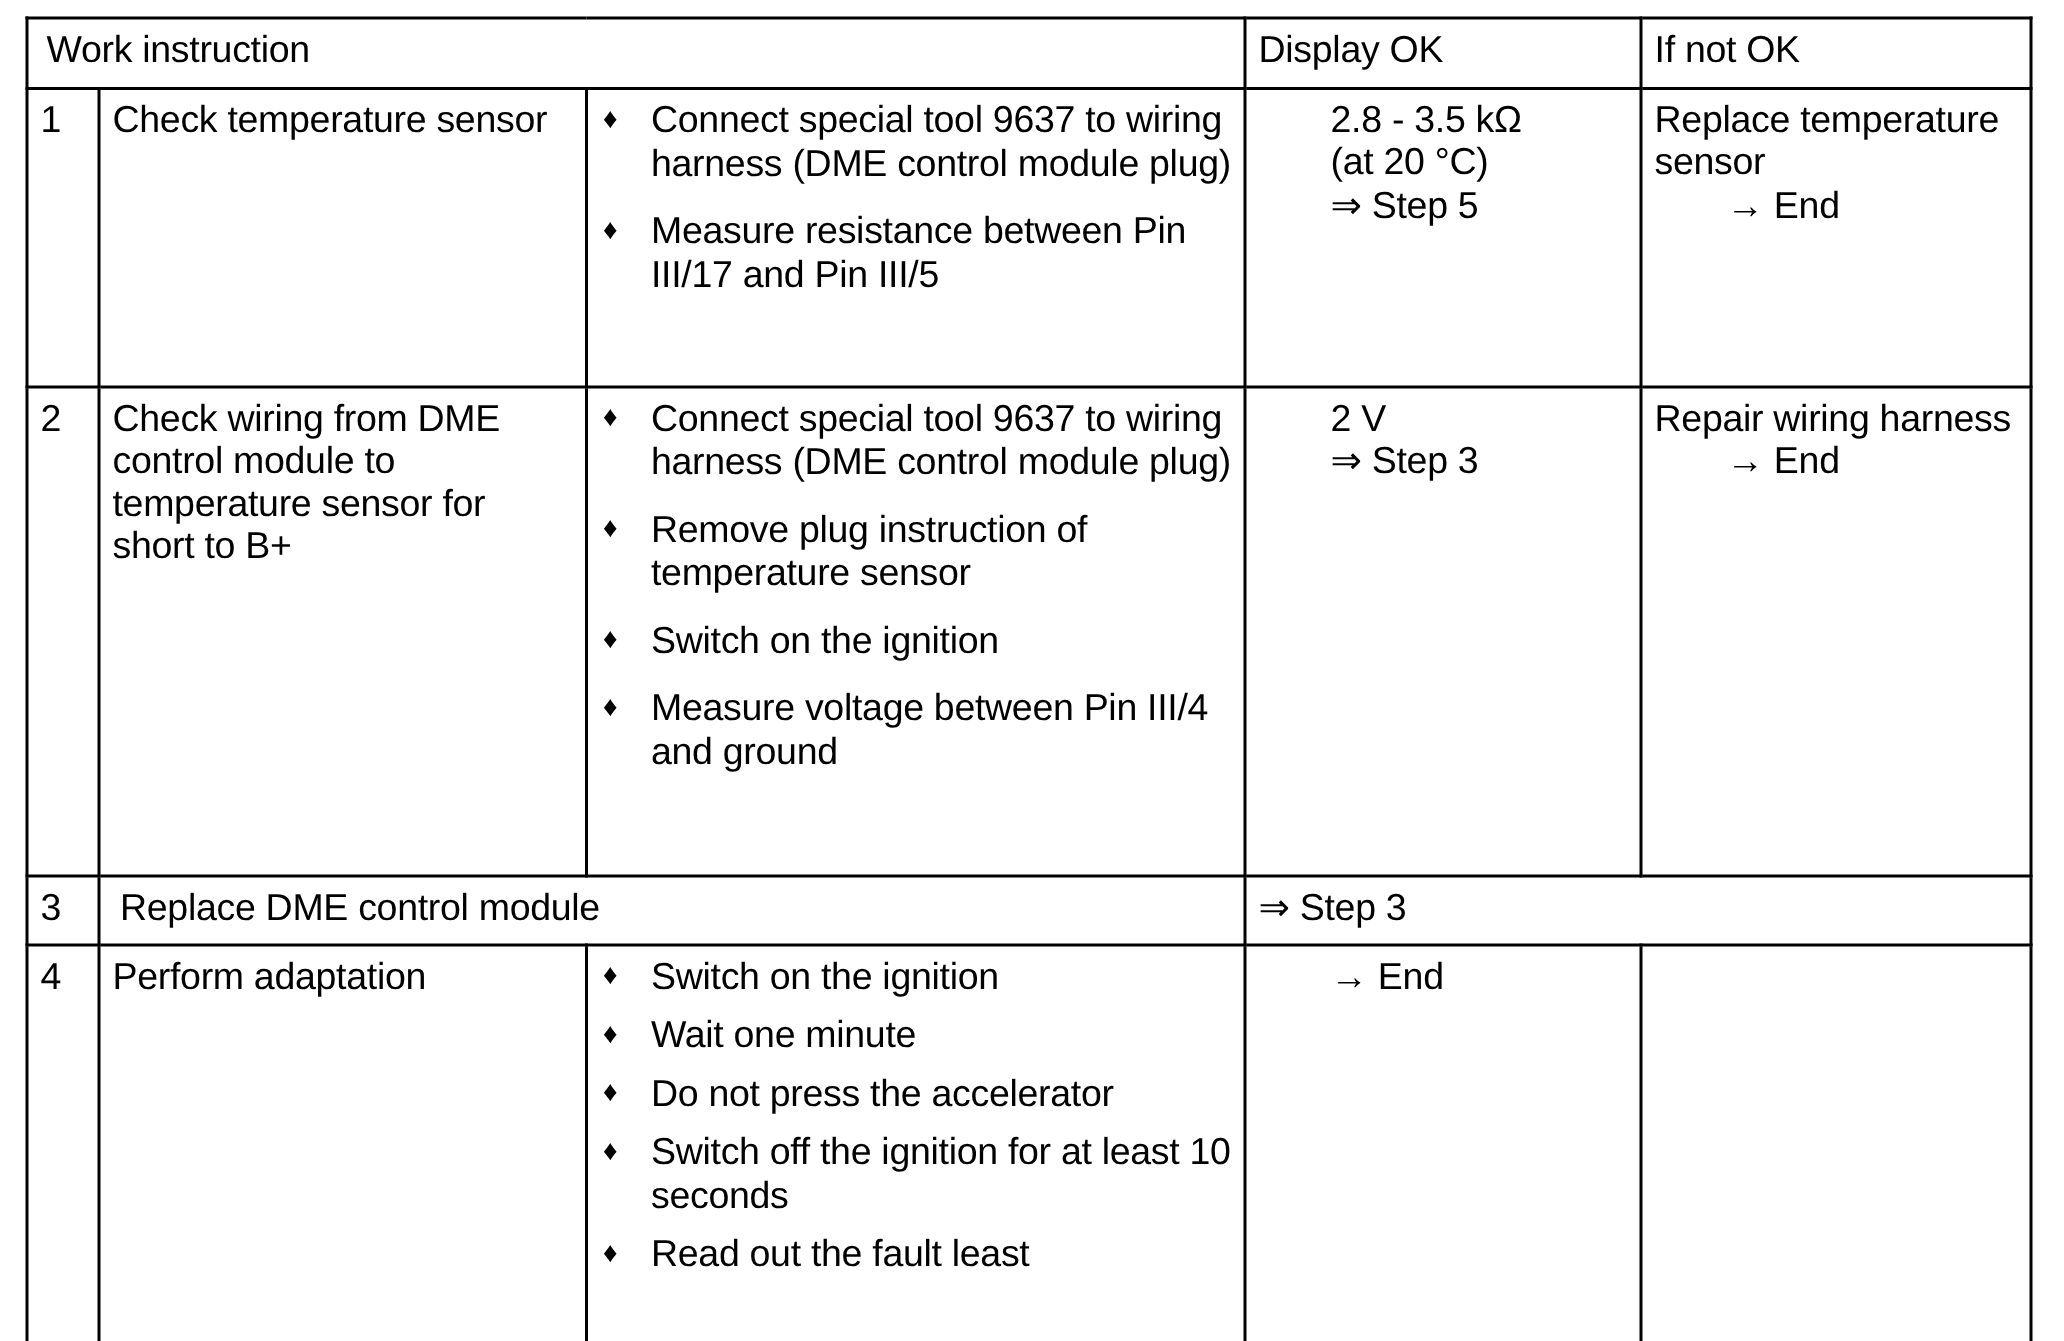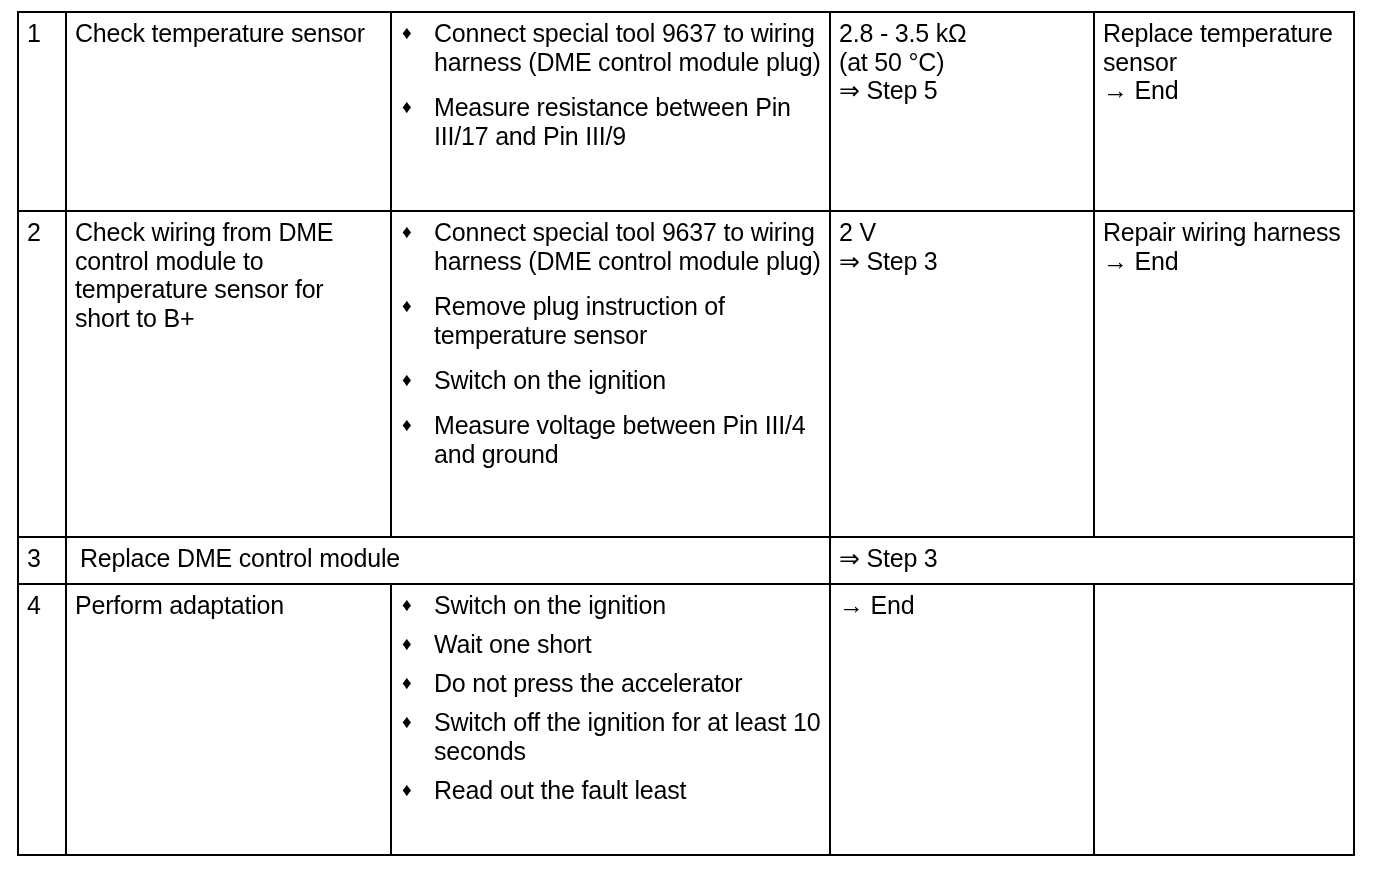--- a/index.html
+++ b/index.html
@@ -89,21 +89,21 @@
 
   .bullet-mark {
     position: absolute;
     left: 2px;
     top: 0;
     font-size: 19px;
     line-height: 1.5;
   }
 
   
-  .val-line { display: block; white-space: nowrap; }
+  .val-line { display: block; white-space: nowrap; margin-left: 48px; }
 
   .merged-step {
     text-align: center;
     vertical-align: middle;
     padding-bottom: 6px;
   }
 
   .row3 td { padding-top: 6px; padding-bottom: 7px; vertical-align: middle; }
   .row3 .task-cell { padding-left: 13px; margin-top: 44px; }
 
@@ -123,39 +123,44 @@
   <table class="wi-table">
     <colgroup>
       <col class="c-step">
       <col class="c-task">
       <col class="c-detail">
       <col class="c-ok">
       <col class="c-notok">
     </colgroup>
 
     <tbody>
+        <tr class="hdr">
+      <td class="hdr-work" colspan="3">Work instruction</td>
+      <td>Display OK</td>
+      <td>If not OK</td>
+    </tr>
 
     <tr class="r1">
       <td class="step-num">1</td>
       <td class="task-cell">Check temperature sensor</td>
       <td class="detail-cell">
         <ul class="bullets">
           <li>
             <span class="bullet-mark">♦</span>
             <span>Connect special tool 9637 to wiring harness (DME control module plug)</span>
           </li>
           <li>
             <span class="bullet-mark">♦</span>
-            <span>Measure resistance between Pin III/17 and Pin III/9</span>
+            <span>Measure resistance between Pin III/17 and Pin III/5</span>
           </li>
         </ul>
       </td>
       <td class="ok-cell">
         <span class="val-line">2.8 - 3.5 kΩ</span>
-        <span class="val-line">(at 50 °C)</span>
+        <span class="val-line">(at 20 °C)</span>
         <span class="val-line">⇒ Step 5</span>
       </td>
       <td class="notok-cell">
         <span>Replace temperature sensor</span>
         <span class="val-line">→ End</span>
       </td>
     </tr>
 
     <tr class="r2">
       <td class="step-num">2</td>
@@ -200,21 +205,21 @@
       <td class="step-num">4</td>
       <td class="task-cell">Perform adaptation</td>
       <td class="detail-cell">
         <ul class="bullets tight">
           <li>
             <span class="bullet-mark">♦</span>
             <span>Switch on the ignition</span>
           </li>
           <li>
             <span class="bullet-mark">♦</span>
-            <span>Wait one short</span>
+            <span>Wait one minute</span>
           </li>
           <li>
             <span class="bullet-mark">♦</span>
             <span>Do not press the accelerator</span>
           </li>
           <li>
             <span class="bullet-mark">♦</span>
             <span>Switch off the ignition for at least 10 seconds</span>
           </li>
           <li>

